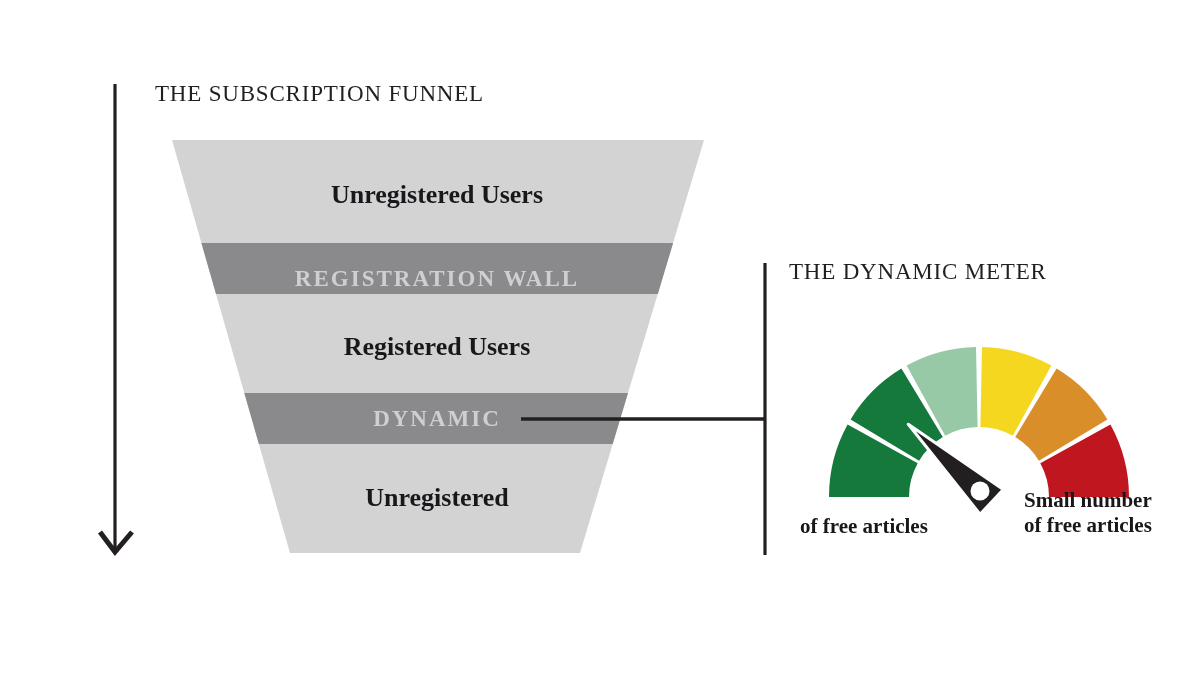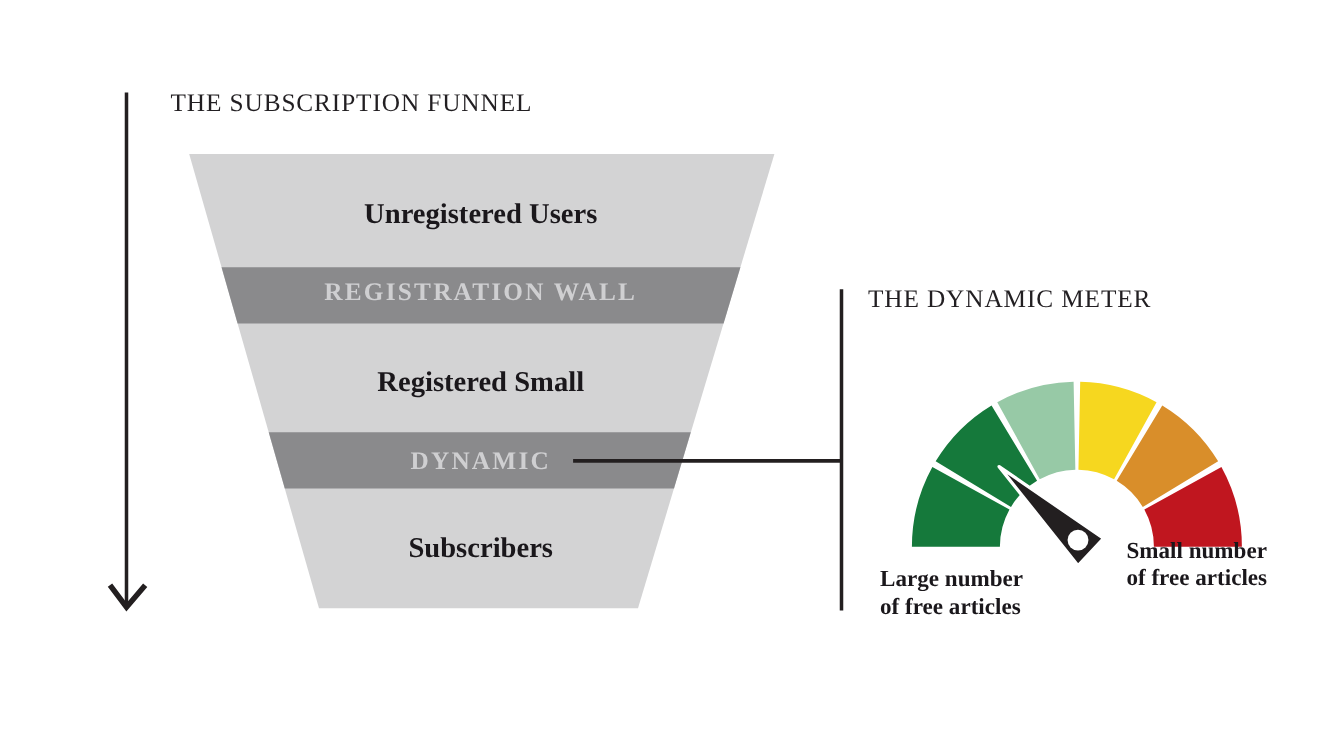--- a/index.html
+++ b/index.html
@@ -56,27 +56,26 @@
         <path d="M1078.4,424.6 A150,150 0 0 1 1097.0,497.0 L1017.0,497.0 A70,70 0 0 0 1008.3,463.2 Z" fill="#c0161f"></path>
         <polygon points="876.3,424.2 971.3,489.5 948.1,514.3" fill="#231f20" stroke="#ffffff" stroke-width="3" stroke-linejoin="round"></polygon>
         <circle cx="948" cy="491" r="9.5" fill="#ffffff"></circle>
       </g>
   </svg>
 
   <div class="overlay section-title" style="left:123px;top:81px;">THE SUBSCRIPTION FUNNEL</div>
   <div class="overlay section-title" style="left:757px;top:259px;">THE DYNAMIC METER</div>
 
   <div class="overlay stage-label stage-big" style="top:195px;">Unregistered Users</div>
-  <div class="overlay stage-label wall-label" style="top:266px;">REGISTRATION WALL</div>
-  <div class="overlay stage-label stage-big" style="top:347px;">Registered Small</div>
+  <div class="overlay stage-label wall-label" style="top:279px;">REGISTRATION WALL</div>
+  <div class="overlay stage-label stage-big" style="top:347px;">Registered Users</div>
   <div class="overlay stage-label wall-label" style="top:419px;">DYNAMIC</div>
-  <div class="overlay stage-label stage-big" style="top:498px;">Subscribers</div>
+  <div class="overlay stage-label stage-big" style="top:498px;">Unregistered</div>
 
   <div class="overlay meter-label" style="left:768px;top:514px;">
-    <div>Large number</div>
     <div>of free articles</div>
   </div>
   <div class="overlay meter-label" style="left:992px;top:488px;">
     <div>Small number</div>
     <div>of free articles</div>
   </div>
 
 </div>
 
 </body></html>

